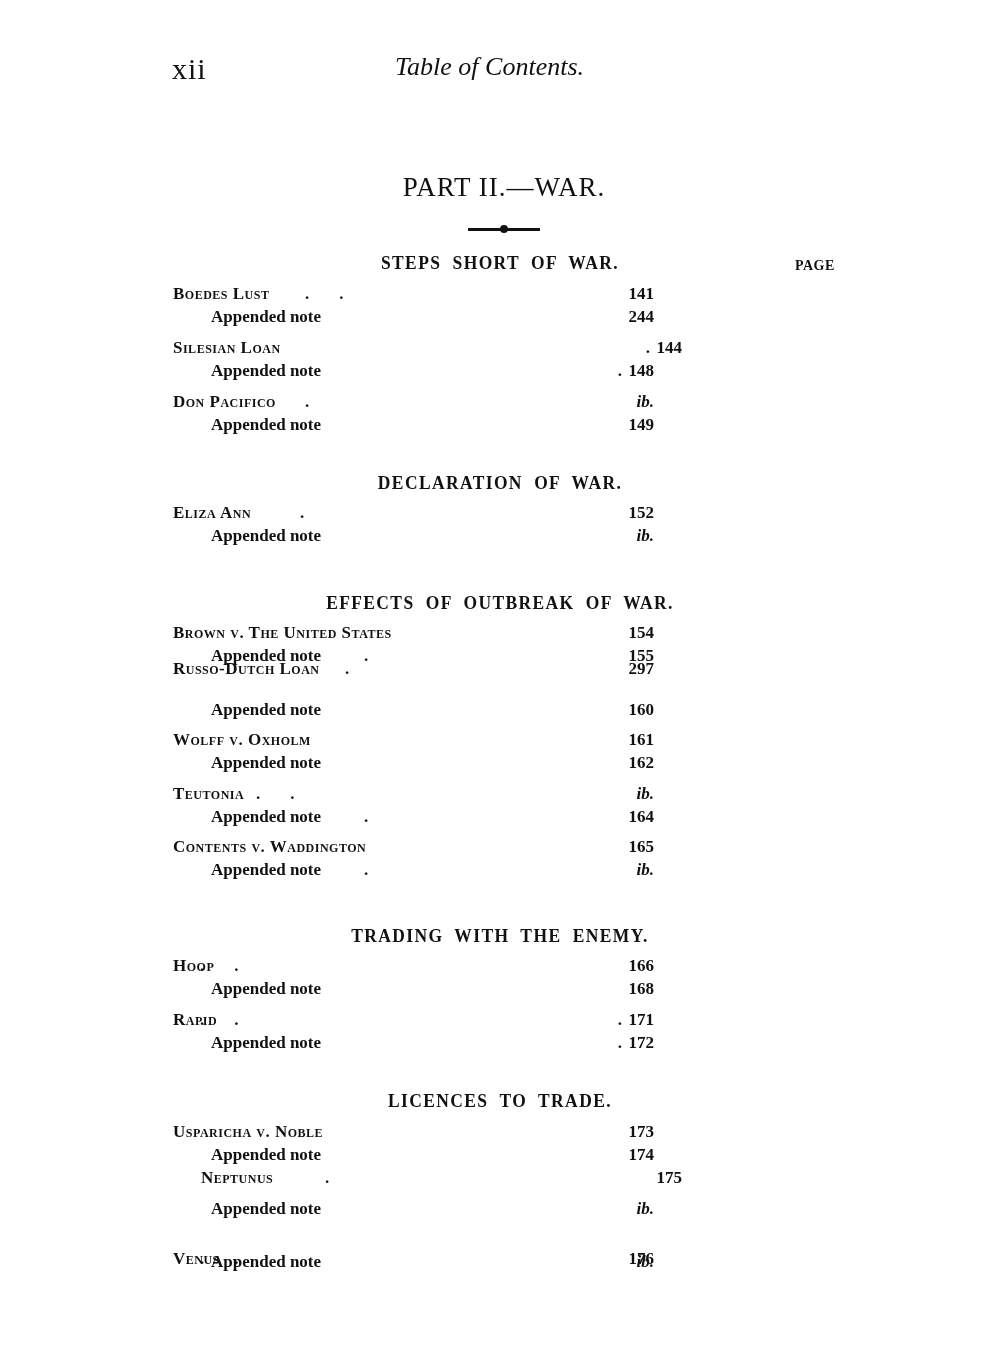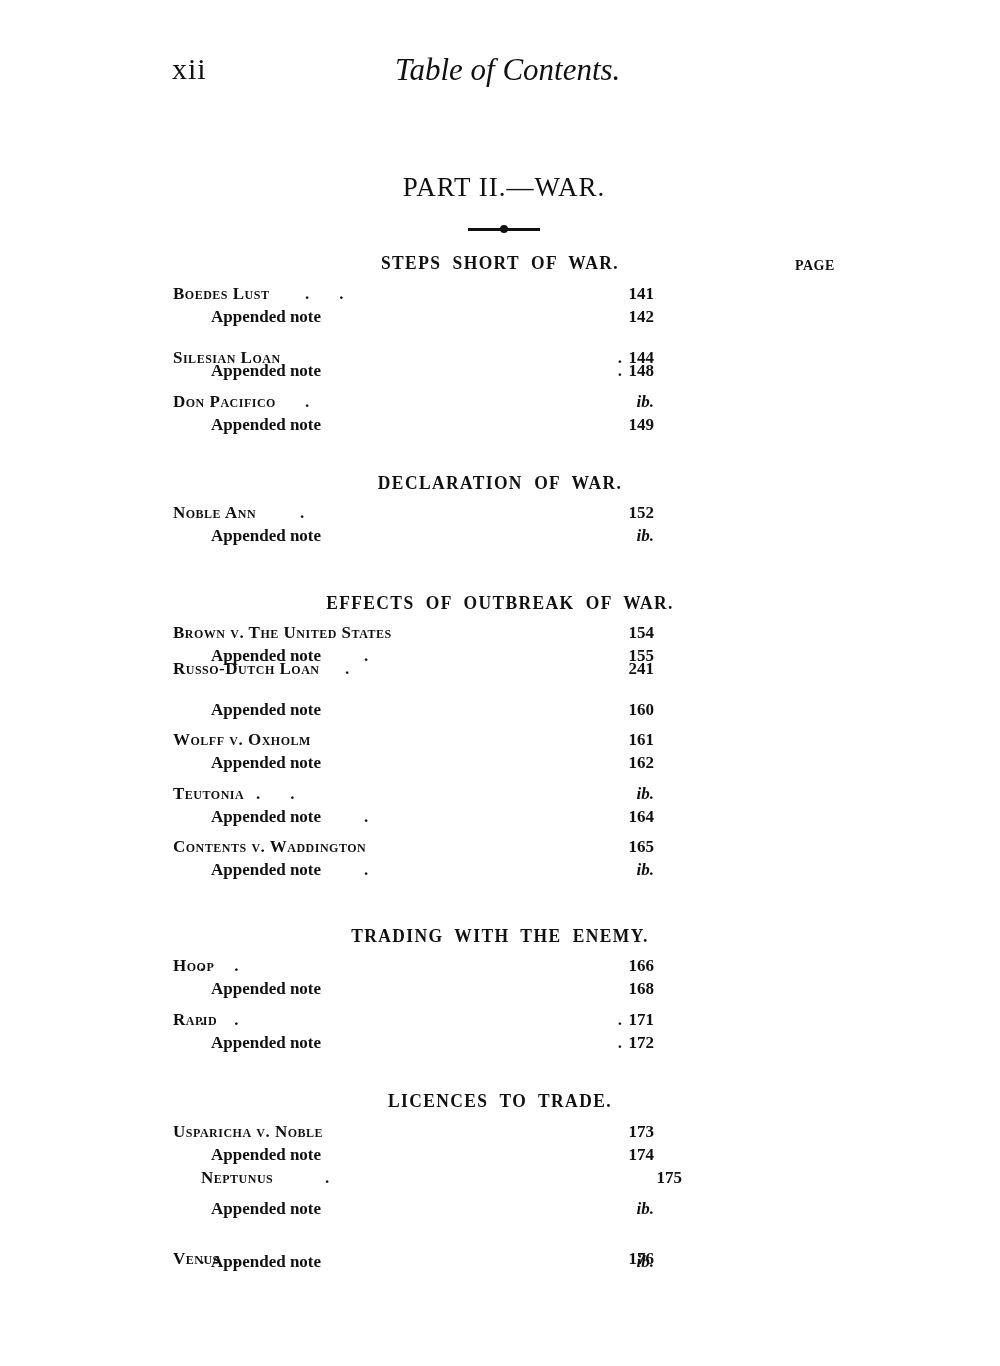--- a/index.html
+++ b/index.html
@@ -6,21 +6,21 @@
     body {
       width: 1000px; height: 1366px; position: relative; overflow: hidden;
       font-family: "Liberation Serif", "DejaVu Serif", serif; color: #111111;
     }
     .page { position: absolute; left: 0; top: 0; width: 1000px; height: 1366px; }
     .header-num {
       position: absolute; left: 172px; top: 52px; font-size: 30px; font-weight: normal;
       letter-spacing: 1px;
     }
     .header-title {
-      position: absolute; left: 395px; top: 52px; font-size: 31px; font-style: italic;
+      position: absolute; left: 395px; top: 52px; font-size: 26px; font-style: italic;
     }
     .part-title {
       position: absolute; left: 0; width: 1000px; top: 172px; text-align: center;
       font-size: 27px; font-weight: normal; letter-spacing: 1px;
       padding-left: 4px;
     }
     .ornament {
       position: absolute; left: 468px; top: 228px; width: 72px; height: 3px; background: #111;
     }
     .ornament::after {
@@ -64,65 +64,65 @@
   <div class="page-label">PAGE</div>
   <div id="toc">
       <div class="section-title" style="top: 252px;">STEPS SHORT OF WAR.</div>
       <div class="entry main" style="top: 284px;">
         <span class="name">Boedes Lust</span>
         <span class="dots" style="left: 305px;">..</span>
         <span class="page-num">141</span>
       </div>
       <div class="entry sub" style="top: 307px;">
         <span class="name">Appended note</span>
-        <span class="page-num">142</span>
-      </div>
-      <div class="entry main" style="top: 348px;">
+        <span class="page-num">244</span>
+      </div>
+      <div class="entry main" style="top: 338px; padding-left: 28px;">
         <span class="name">Silesian Loan</span>
         <span class="lead-dot">.</span>
         <span class="page-num">144</span>
       </div>
       <div class="entry sub" style="top: 361px;">
         <span class="name">Appended note</span>
         <span class="lead-dot">.</span>
         <span class="page-num">148</span>
       </div>
       <div class="entry main" style="top: 392px;">
         <span class="name">Don Pacifico</span>
         <span class="dots" style="left: 305px;">.</span>
         <span class="page-num ib">ib.</span>
       </div>
       <div class="entry sub" style="top: 415px;">
         <span class="name">Appended note</span>
         <span class="page-num">149</span>
       </div>
       <div class="section-title" style="top: 472px;">DECLARATION OF WAR.</div>
       <div class="entry main" style="top: 503px;">
-        <span class="name">Noble Ann</span>
+        <span class="name">Eliza Ann</span>
         <span class="dots" style="left: 300px;">.</span>
         <span class="page-num">152</span>
       </div>
       <div class="entry sub" style="top: 526px;">
         <span class="name">Appended note</span>
         <span class="page-num ib">ib.</span>
       </div>
       <div class="section-title" style="top: 592px;">EFFECTS OF OUTBREAK OF WAR.</div>
       <div class="entry main" style="top: 623px;">
         <span class="name">Brown v. The United States</span>
         <span class="page-num">154</span>
       </div>
       <div class="entry sub" style="top: 646px;">
         <span class="name">Appended note</span>
         <span class="dots" style="left: 364px;">.</span>
         <span class="page-num">155</span>
       </div>
       <div class="entry main" style="top: 659px;">
         <span class="name">Russo-Dutch Loan</span>
         <span class="dots" style="left: 345px;">.</span>
-        <span class="page-num">241</span>
+        <span class="page-num">297</span>
       </div>
       <div class="entry sub" style="top: 700px;">
         <span class="name">Appended note</span>
         <span class="page-num">160</span>
       </div>
       <div class="entry main" style="top: 730px;">
         <span class="name">Wolff v. Oxholm</span>
         <span class="page-num">161</span>
       </div>
       <div class="entry sub" style="top: 753px;">

